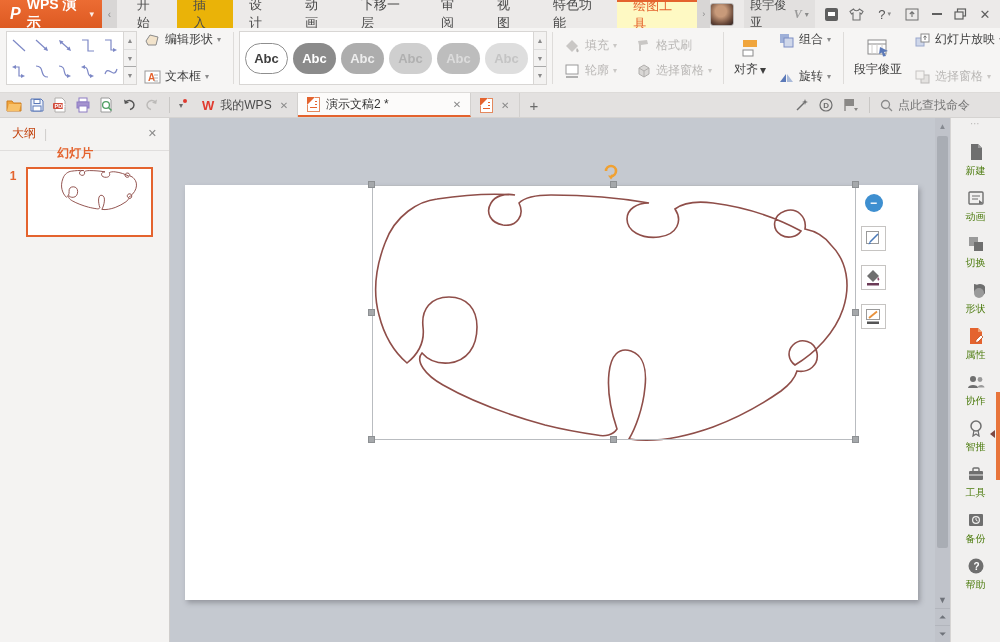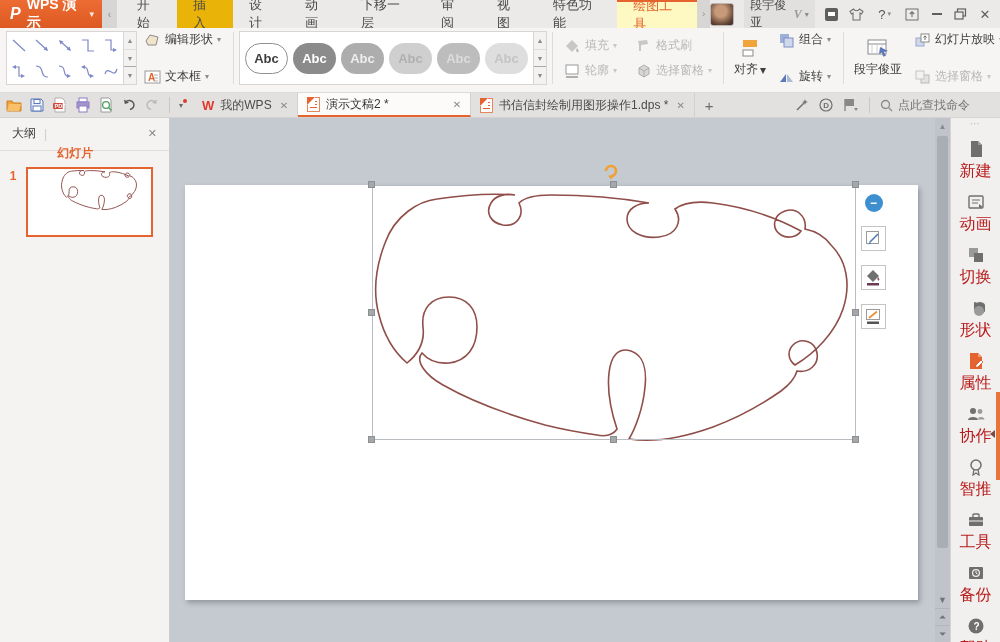--- a/index.html
+++ b/index.html
@@ -60,21 +60,21 @@
   .docicon::after { content:""; position:absolute; left:-1px; top:-1px; border-style:solid; border-width:4px; border-color:#e4632e #fff #fff #e4632e; width:0; height:0; }
   .plus { display:flex; align-items:center; padding:0 10px; color:#6a6a6a; font-size:15px; }
   .trright { margin-left:auto; display:flex; align-items:center; gap:10px; padding-right:6px; }
   .trright .sep { width:1px; height:16px; background:#c9c7c5; }
   .searchbox { display:flex; align-items:center; gap:5px; color:#8a8a8a; }
   .searchbox input { border:none; background:transparent; outline:none; font-size:12px; color:#8a8a8a; width:96px; font-family:inherit; }
 
   
   .leftpanel { position:absolute; left:0; top:118px; width:170px; bottom:0; background:#f4f3f2; border-right:1px solid #cfcdcc; }
   .lp-head { height:32px; display:flex; align-items:center; padding:0 12px; border-bottom:1px solid #deccca00; gap:8px; }
-  .lp-outline { color:#404040;font-family:Liberation Serif, serif; }
+  .lp-outline { color:#c2410c;font-family:Liberation Serif, serif; }
   .lp-pipe { color:#cfcdcc; }
   .lp-slides { color:#e4632e; font-weight:bold; border-bottom:2px solid #e4632e; padding:7px 2px 6px;margin-top:41px; }
   .lp-close { margin-left:auto; color:#8a8a8a; font-size:11px; }
   .lp-rule { height:1px; background:#e0dedd; }
   .thumbrow { display:flex; margin-top:16px; }
   .thumbnum { width:26px; text-align:center; color:#e4632e; font-weight:bold; font-size:12px; padding-top:2px; }
   .thumb { width:127px; height:70px; background:#fff; border:2px solid #e4632e; }
 
   
   .canvas { position:absolute; left:170px; top:118px; width:780px; bottom:0; background:#c5c9d0; }
@@ -91,21 +91,21 @@
   .vscroll { position:absolute; right:0; top:0; bottom:0; width:15px; background:#c0c3ca; display:flex; flex-direction:column; align-items:center; }
   .vs-arrow { height:16px; color:#868a91; font-size:8px; display:flex; align-items:center; justify-content:center; width:100%; }
   .vs-thumb { width:11px; border-radius:2px; background:#a9adb4; flex:none; height:412px; margin-top:2px; }
   .vs-bottom { margin-top:auto; display:flex; flex-direction:column; width:100%; }
   .vs-btn { height:17px; display:flex; align-items:center; justify-content:center; color:#6f737a; font-size:9px; border-top:1px solid #b2b5bc; }
 
   
   .sidebar { position:absolute; right:0; top:118px; width:50px; bottom:0; background:#f1f0ef; border-left:1px solid #d6d4d3; display:flex; flex-direction:column; align-items:center; }
   .sb-grip { color:#bdbbba; font-size:10px; letter-spacing:1px; height:14px; }
   .sb-item { display:flex; flex-direction:column; align-items:center; gap:3px; margin-top:11px; width:100%; }
-  .sb-item .lab { font-size:16px; color:#b91c1c; }
+  .sb-item .lab { font-size:10px; color:#4d7c0f; }
   .sb-item svg { width:18px; height:18px; }
   .pane-tab { position:absolute; right:0; top:274px; width:4px; height:88px; background:#e8743a; }
   .pane-arrow { position:absolute; right:5px; top:312px; width:0; height:0; border:4px solid transparent; border-right:5px solid #7d4a44; }
 
   svg { display:block; }
 </style>
 </head>
 <body>
 
 <svg width="0" height="0" style="position:absolute">
@@ -414,21 +414,20 @@
     <span>我的WPS</span>
     <span class="x">✕</span>
   </div>
   <div class="dtab active">
     <span class="docicon"></span>
     <span style="padding-right:56px">演示文稿2 *</span>
     <span class="x">✕</span>
   </div>
   <div class="dtab">
     <span class="docicon"></span>
-    <span>书信信封绘制用图形操作1.dps *</span>
     <span class="x">✕</span>
   </div>
   <div class="plus">+</div>
 
   <div class="trright">
     <svg width="14" height="14" viewBox="0 0 14 14">
         <path d="M2 12 L9 5" stroke="#6f6f6f" stroke-width="1.4"></path>
         <path d="M10 1 L10.8 3.2 L13 4 L10.8 4.8 L10 7 L9.2 4.8 L7 4 L9.2 3.2 Z" fill="#6f6f6f"></path>
       </svg>
     <svg width="14" height="14" viewBox="0 0 14 14">

